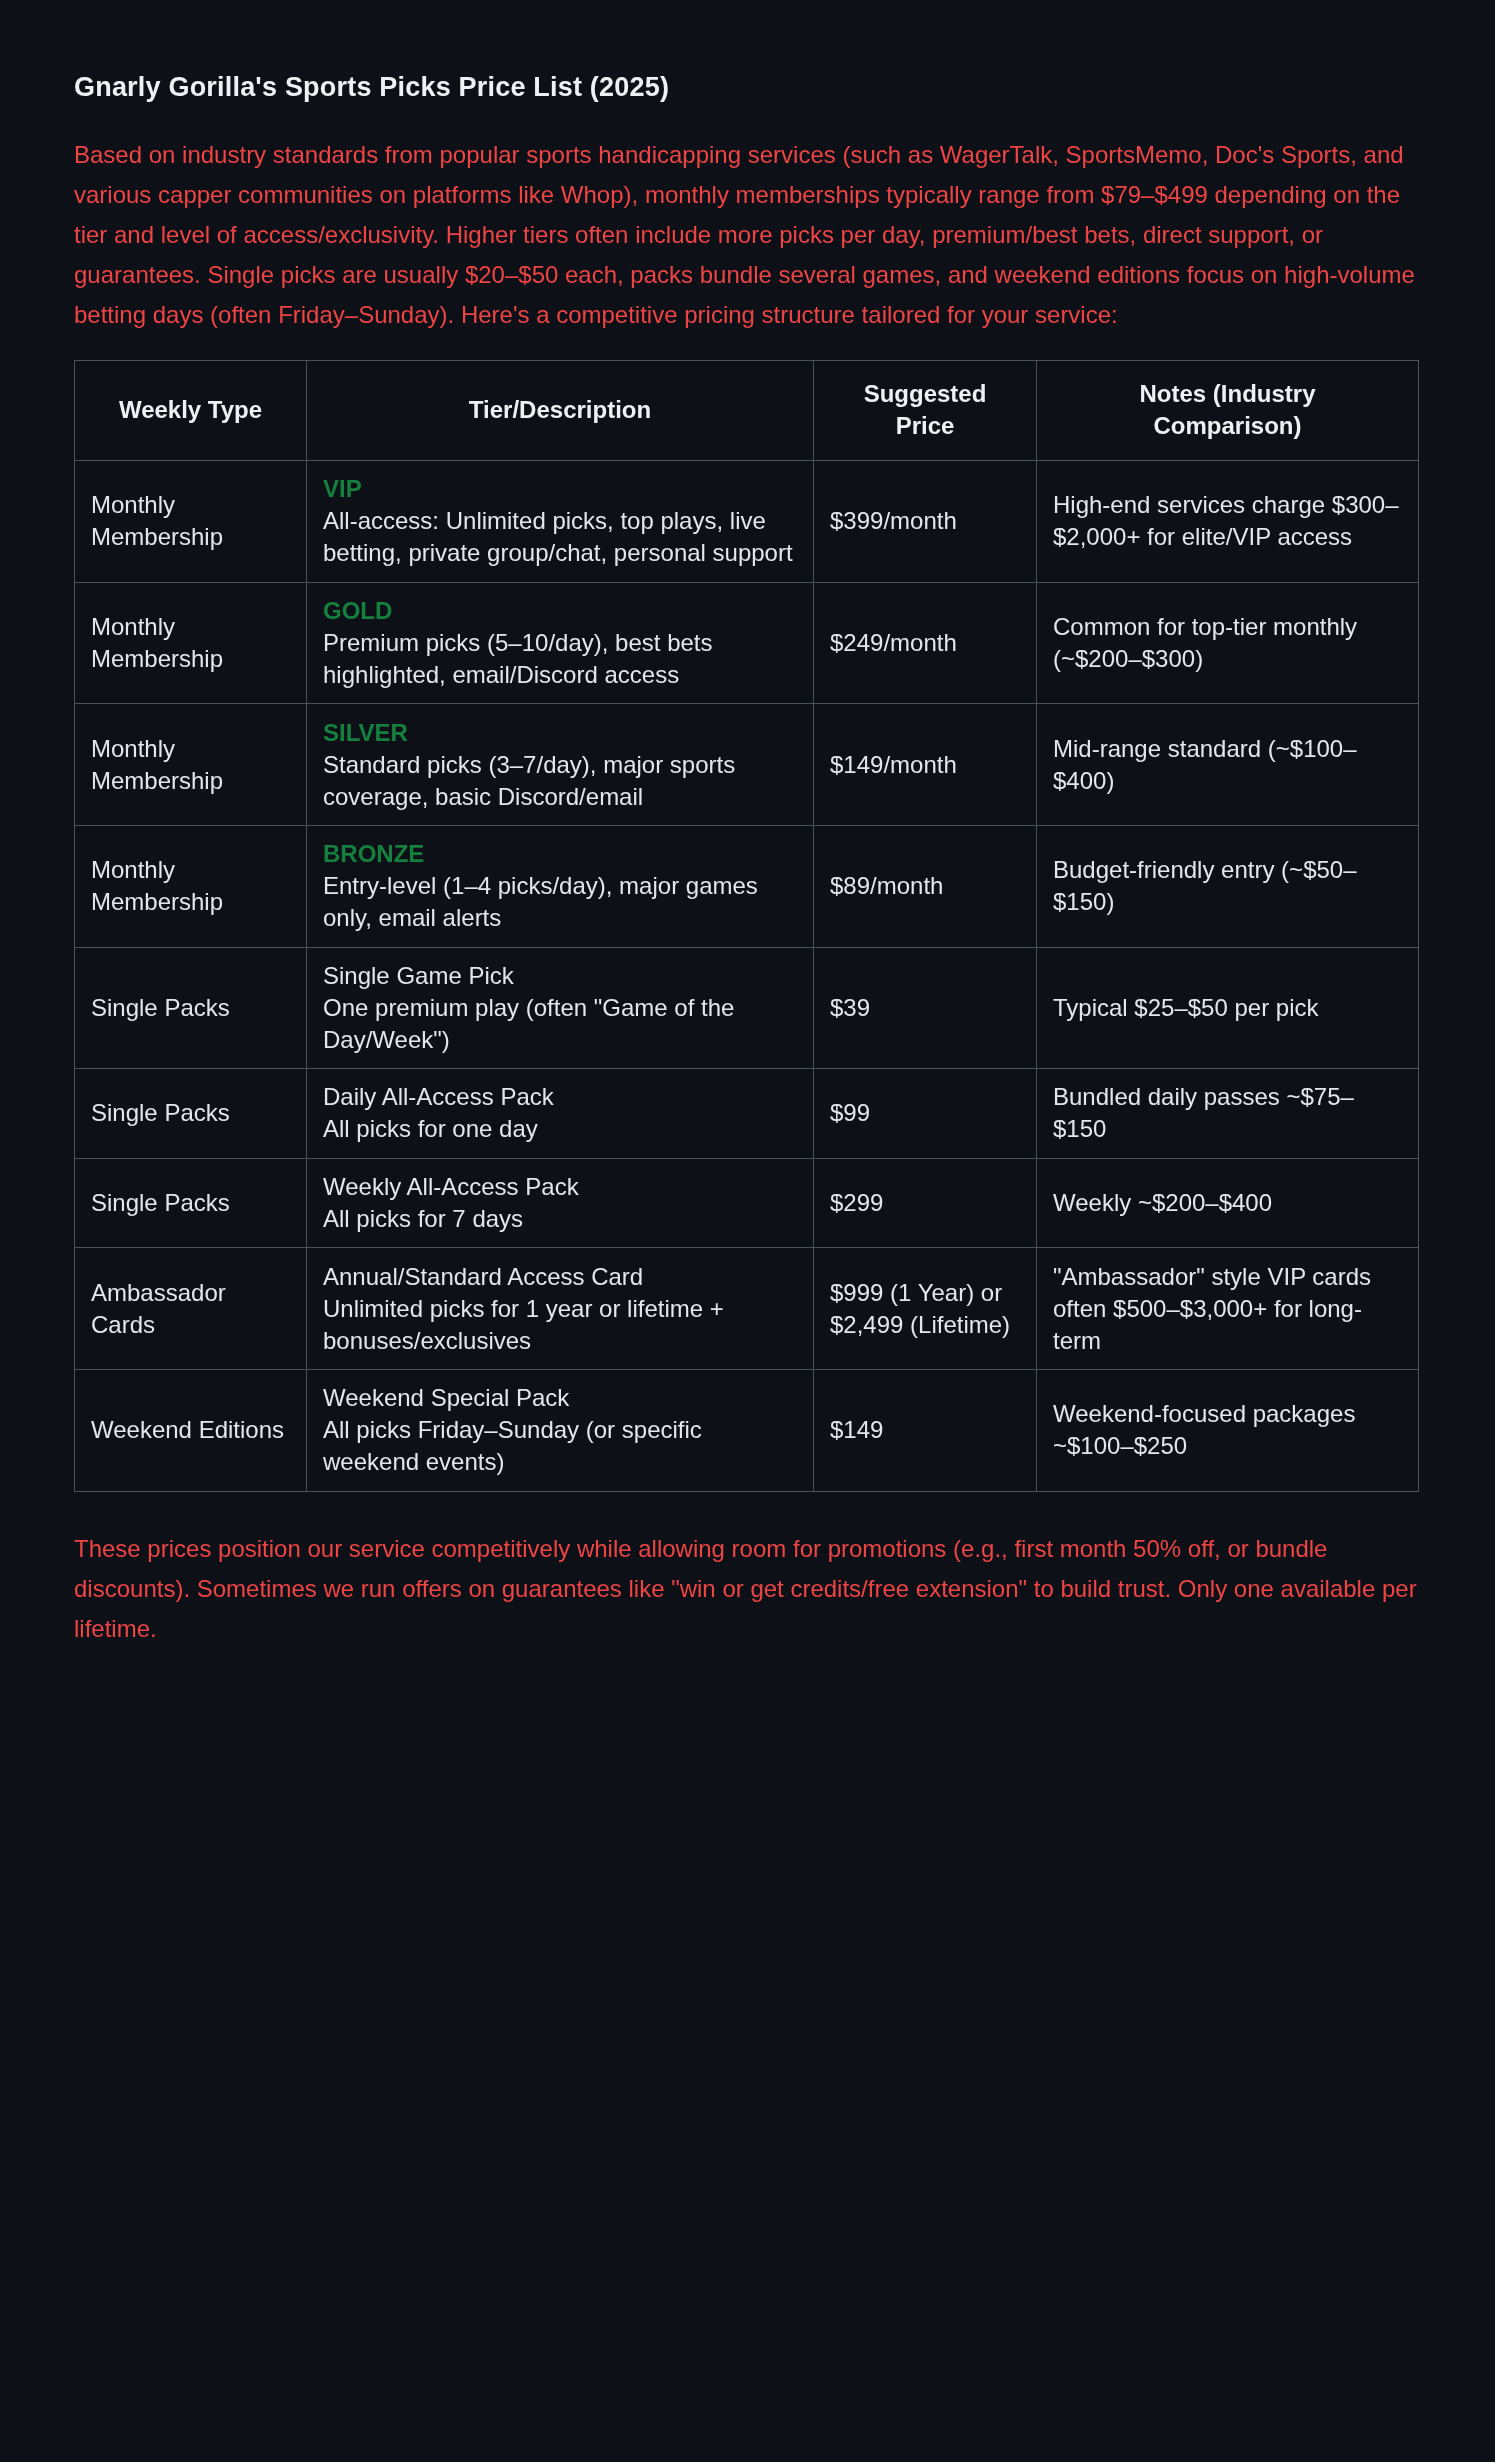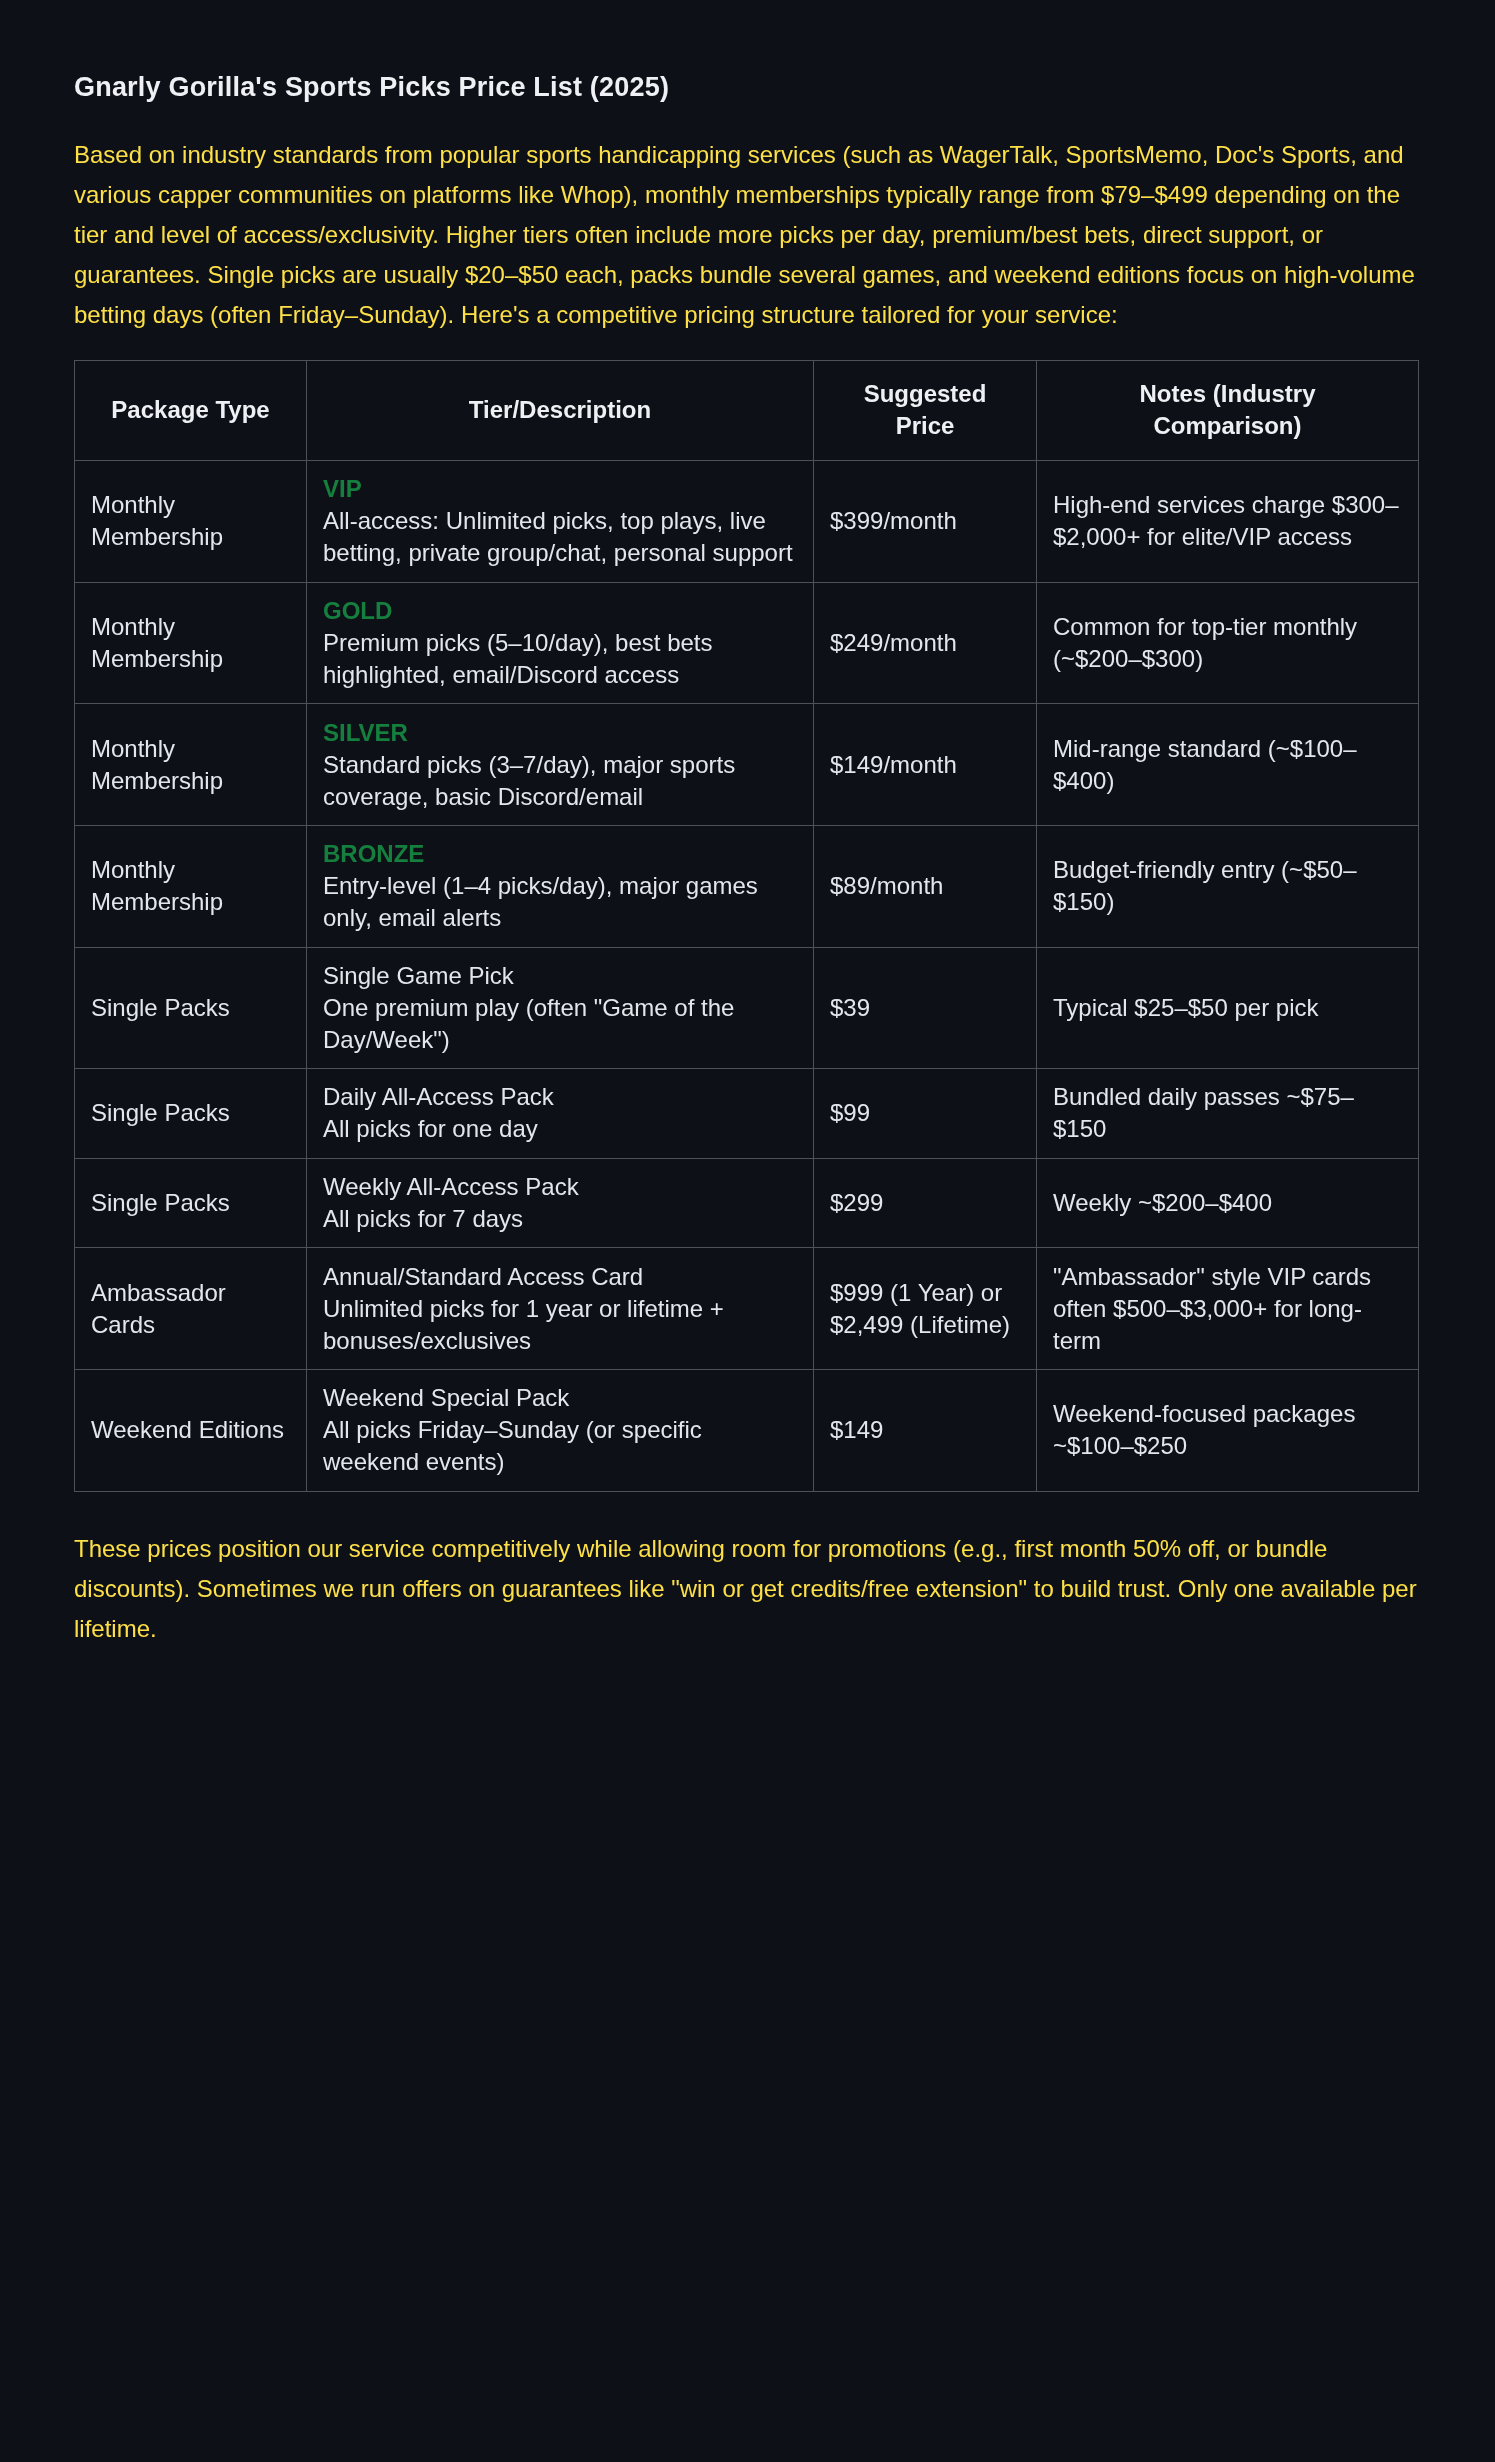--- a/index.html
+++ b/index.html
@@ -28,21 +28,21 @@
     font-weight: bold;
     color: #eef0f4;
     letter-spacing: 0.2px;
   }
   .doc-paragraph {
     margin: 0;
     width: 1347px;
     font-size: 24px;
     line-height: 40px;
     font-weight: 400;
-    color: #fde047;
+    color: #ef4444;
   }
   table.price-table {
     margin-top: 24.6px;
     width: 1345px;
     border-collapse: collapse;
     table-layout: fixed;
   }
   .price-table th, .price-table td {
     border: 1.8px solid #4d525a;
     font-size: 24px;
@@ -84,21 +84,21 @@
   <table class="price-table">
     <colgroup>
       <col class="col-package">
       <col class="col-tier">
       <col class="col-price">
       <col class="col-notes">
     </colgroup>
     <thead>
       <tr>
         <th>
-          <span class="th-inner">Package Type</span>
+          <span class="th-inner">Weekly Type</span>
         </th>
         <th>
           <span class="th-inner">Tier/Description</span>
         </th>
         <th>
           <span class="th-inner th-price-inner">Suggested Price</span>
         </th>
         <th>
           <span class="th-inner th-notes-inner">Notes (Industry Comparison)</span>
         </th>

